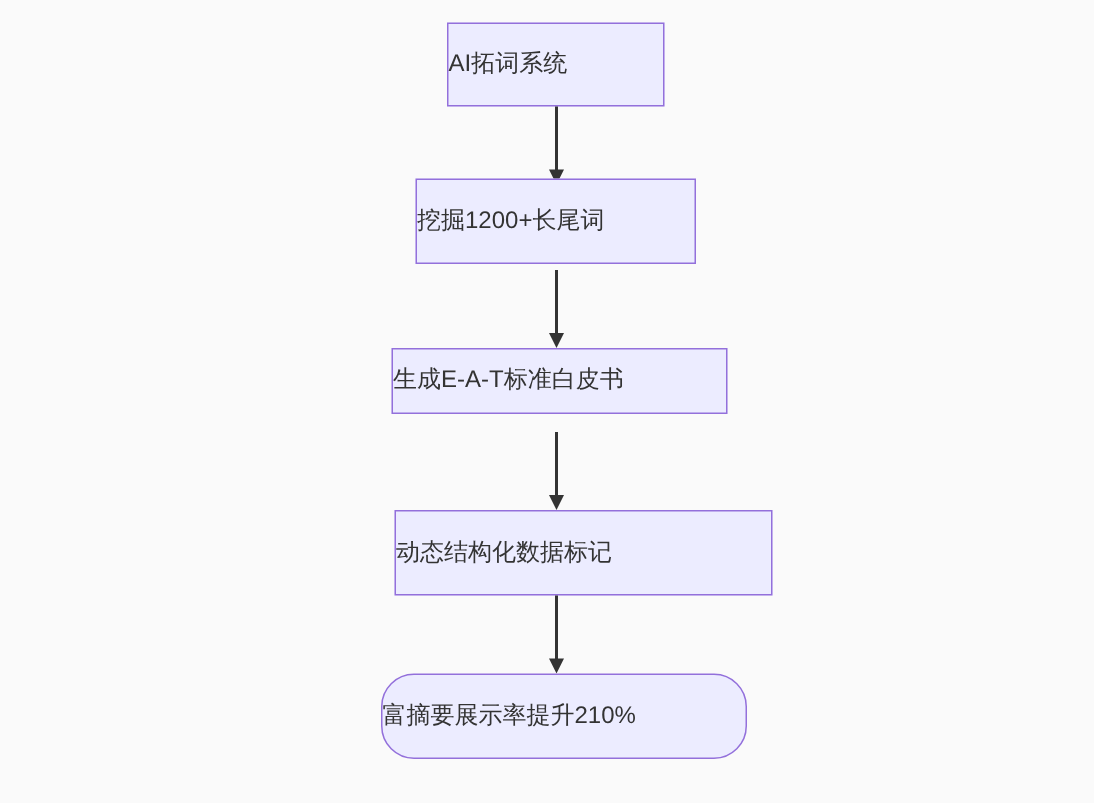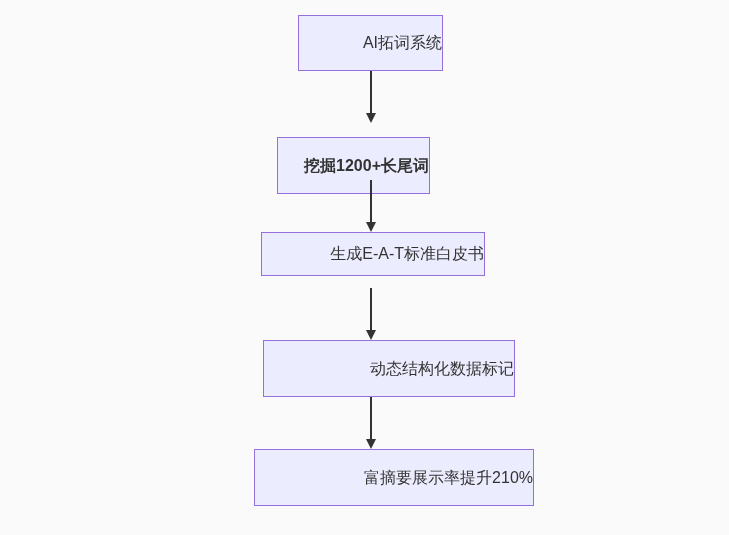--- a/index.html
+++ b/index.html
@@ -12,29 +12,28 @@
     width: 729px;
     height: 535px;
     background: var(--bg, #fafafa);
     overflow: hidden;
   }
   .node {
     position: absolute;
     box-sizing: border-box;
     display: flex;
     align-items: center;
-    justify-content: flex-end;
+    justify-content: flex-start;
     background: var(--node-fill, #ECECFF);
     border: 1px solid var(--node-border, #9370DB);
     color: var(--text-color, #333333);
     font-size: 16px;
     line-height: 1;
     text-align: center;
     white-space: nowrap;
-    padding-left: 36px;
   }
   .arrow {
     position: absolute;
     width: 10px;
   }
   .arrow-line {
     position: absolute;
     left: 4px;
     top: 0;
     bottom: 9px;
@@ -59,21 +58,21 @@
 
   <div class="node" style="left:298px; top:15px;  width:145px; height:56px;">
     <span>AI拓词系统</span>
   </div>
 
   <div class="arrow" style="left:366px; top:71px; height:52px;">
     <div class="arrow-line"></div>
     <div class="arrow-head"></div>
   </div>
 
-  <div class="node" style="left:277px; top:137px; width:153px; height:57px;font-weight:bold;">
+  <div class="node" style="left:277px; top:119px; width:187px; height:57px;">
     <span>挖掘1200+长尾词</span>
   </div>
 
   <div class="arrow" style="left:366px; top:180px; height:52px;">
     <div class="arrow-line"></div>
     <div class="arrow-head"></div>
   </div>
 
   <div class="node" style="left:261px; top:232px; width:224px; height:44px;">
     <span>生成E-A-T标准白皮书</span>
@@ -86,17 +85,17 @@
 
   <div class="node" style="left:263px; top:340px; width:252px; height:57px;">
     <span>动态结构化数据标记</span>
   </div>
 
   <div class="arrow" style="left:366px; top:397px; height:52px;">
     <div class="arrow-line"></div>
     <div class="arrow-head"></div>
   </div>
 
-  <div class="node" style="left:254px; top:449px; width:280px; height:57px;">
+  <div class="node" style="left:254px; top:449px; width:244px; height:57px;border-radius:22px;">
     <span>富摘要展示率提升210%</span>
   </div>
 
 </div>
 
 </body></html>

